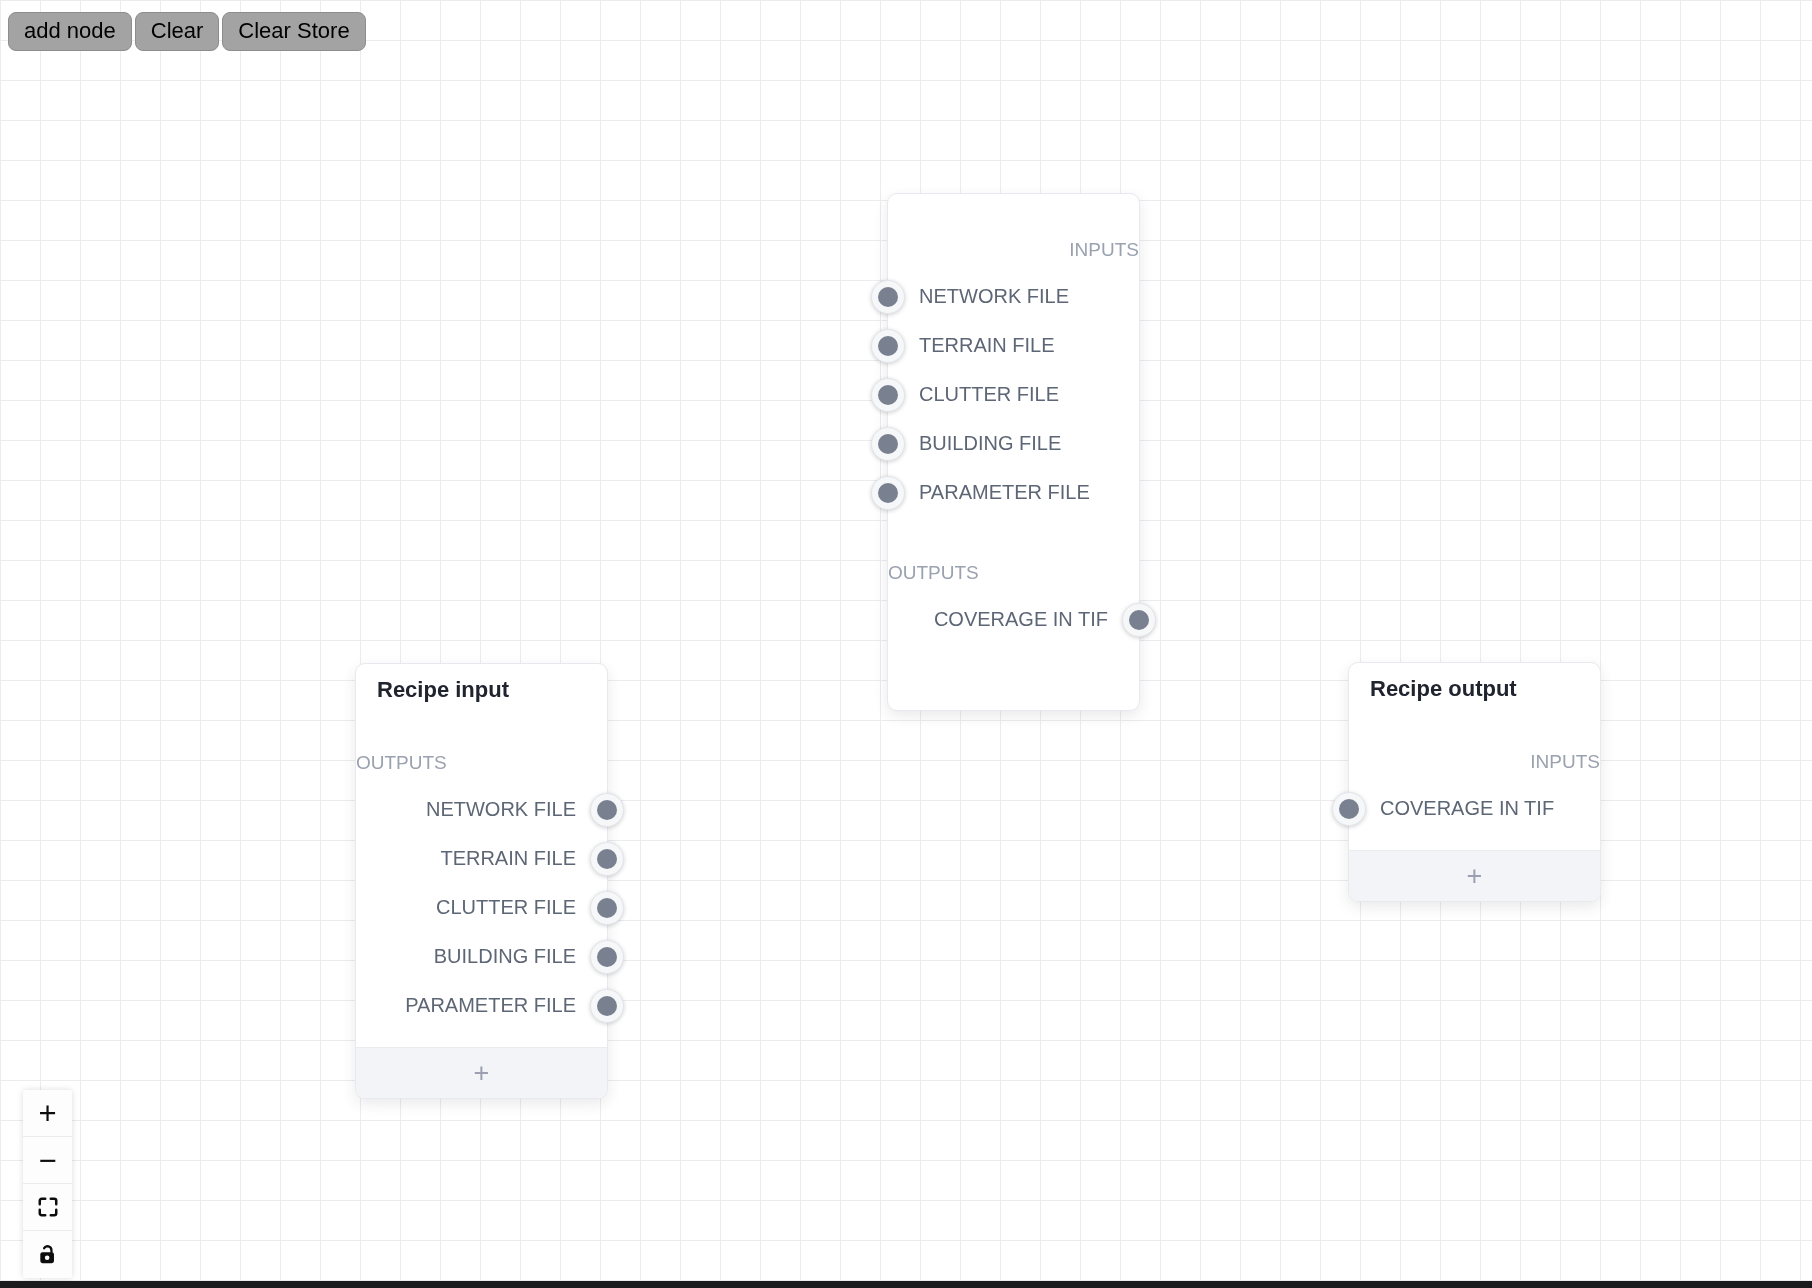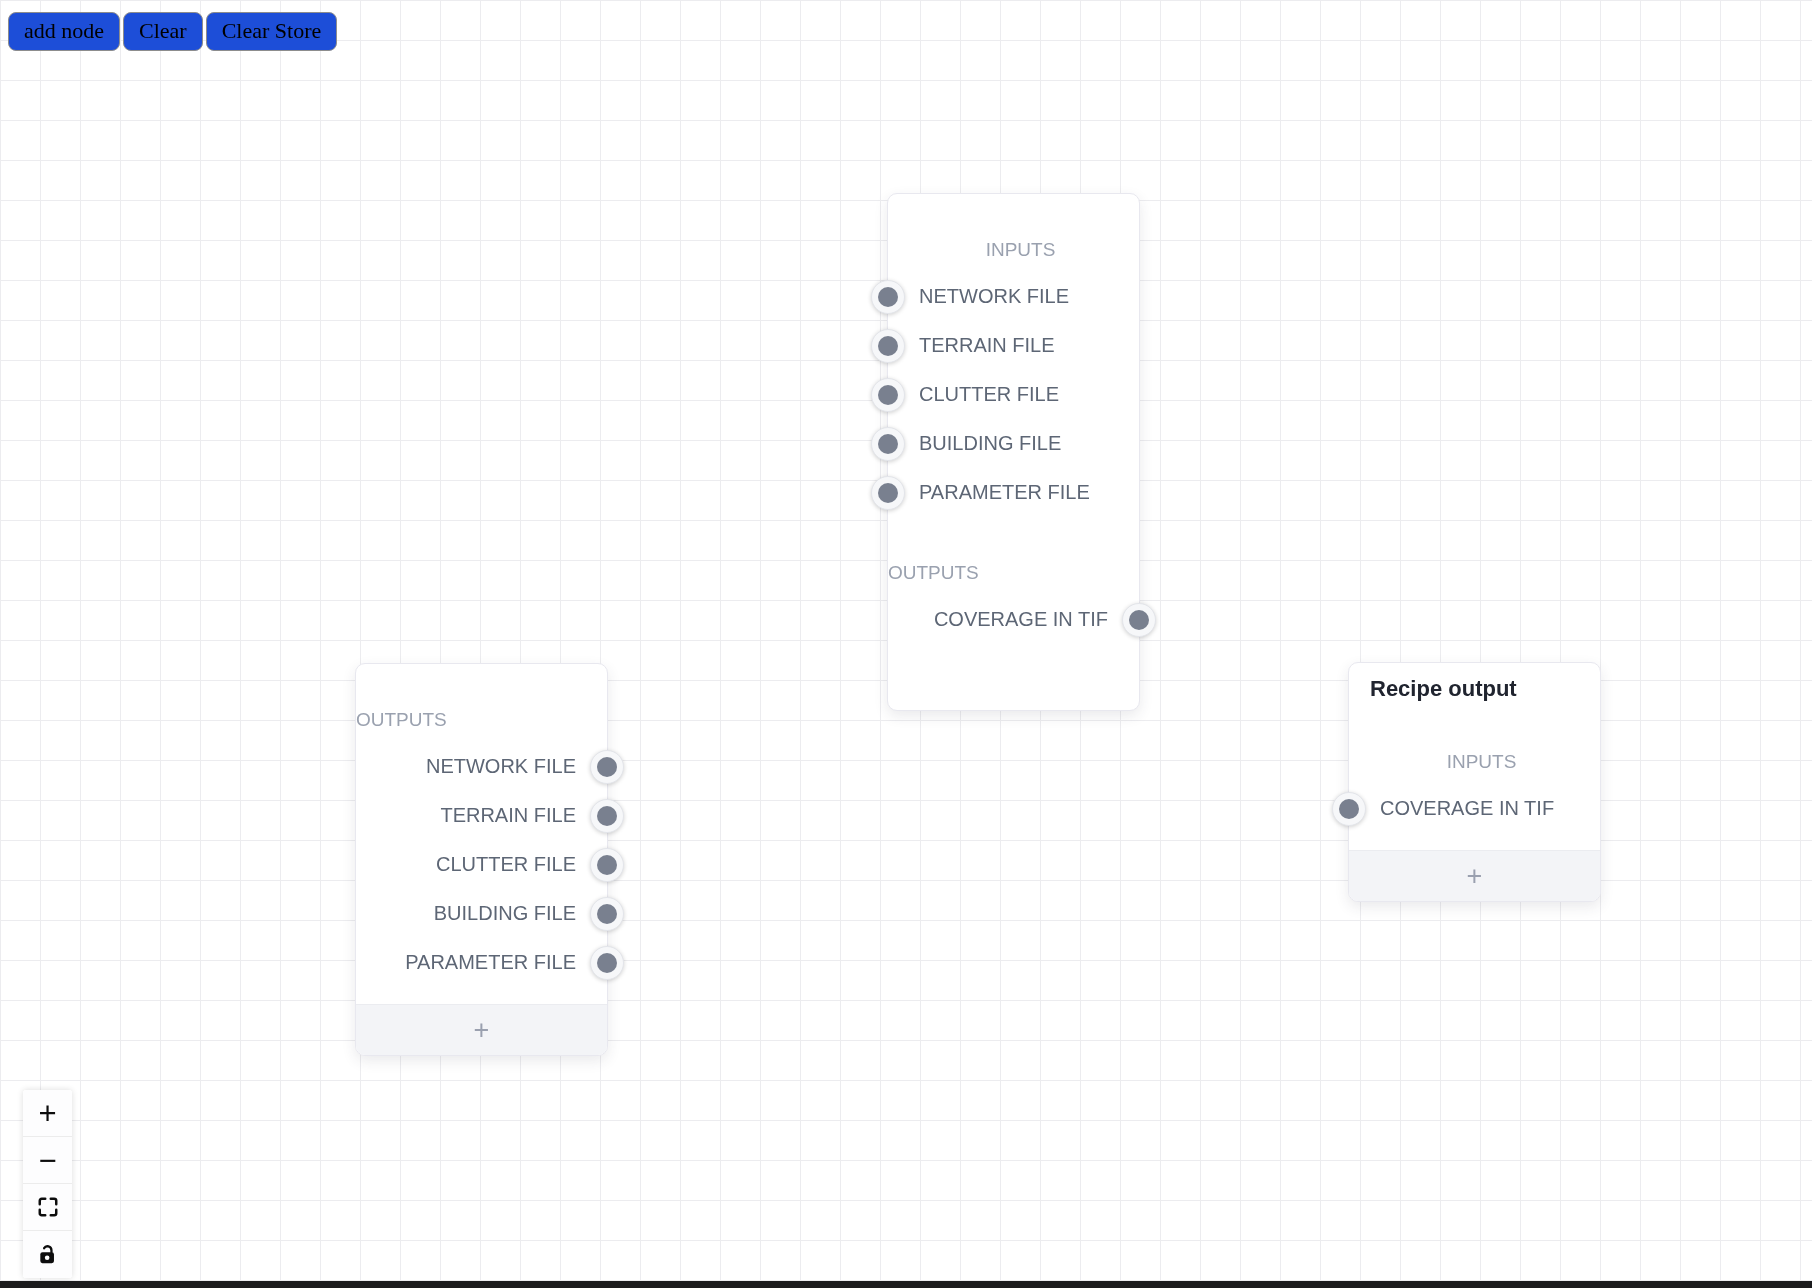--- a/index.html
+++ b/index.html
@@ -27,21 +27,21 @@
     box-shadow:0 5px 14px rgba(45,45,70,.10);
   }
   .node-title {
     padding:13px 21px 4px;
     font-size:22px; line-height:26px; font-weight:700; color:#20242f;
   }
   .sec-label {
     font-size:19px; line-height:24px; color:#9aa1af;
     margin:44px 0 10px;
   }
-  .sec-label.in  { text-align:center;  padding-left:14px; }
+  .sec-label.in  { text-align:right;  padding-left:14px; }
   .sec-label.out { text-align:left; padding-right:14px; }
 
   .port-row {
     position:relative; height:49px;
     display:flex; align-items:center;
     font-size:20px; color:#5d6675; white-space:nowrap;
   }
   .port-row.in  { justify-content:flex-start; padding-left:31px; }
   .port-row.out { justify-content:flex-end;  padding-right:31px; }
 
@@ -63,23 +63,23 @@
     margin-top:17px; height:51px;
     background:#f3f4f7; border-top:1px solid #ebecf0;
     border-radius:0 0 9px 9px;
     display:flex; align-items:center; justify-content:center;
     font-size:27px; color:#9aa0af; cursor:pointer;
   }
 
   
   .toolbar { position:absolute; left:8px; top:12px; z-index:5; display:flex; gap:3px; }
   .toolbar button {
-    font-family:Liberation Serif, serif; font-size:22px; color:#000;
+    font-family:Liberation Sans, sans-serif; font-size:22px; color:#000;
     height:39px; padding:2px 15px 4px;
-    background:#1d4ed8; border:1px solid #8d8d8d; border-radius:8px;
+    background:#a3a3a3; border:1px solid #8d8d8d; border-radius:8px;
     cursor:pointer;
   }
 
   
   .controls {
     position:absolute; left:23px; top:1090px; z-index:5; width:49px;
     background:#fff; border-radius:3px; overflow:hidden;
     box-shadow:0 0 6px rgba(0,0,0,.14);
   }
   .ctrl-btn {
@@ -106,20 +106,21 @@
       <polygon points="872,437.5 852,428.5 852,446.5" fill="#3b9e63"></polygon>
       <path d="M 607 956.5 C 745.05 956.5, 719.95 486.5, 858 486.5" fill="none" stroke="#3b9e63" stroke-width="4" stroke-linecap="round"></path>
       <polygon points="872,486.5 852,477.5 852,495.5" fill="#3b9e63"></polygon>
       <path d="M 607 1005.5 C 745.05 1005.5, 719.95 535.5, 858 535.5" fill="none" stroke="#3b9e63" stroke-width="4" stroke-linecap="round"></path>
       <polygon points="872,535.5 852,526.5 852,544.5" fill="#3b9e63"></polygon>
       <path d="M 1139 662.5 C 1238 662.5, 1220 808.5, 1319 808.5" fill="none" stroke="#3b9e63" stroke-width="4" stroke-linecap="round"></path>
       <polygon points="1333,808.5 1313,799.5 1313,817.5" fill="#3b9e63"></polygon>
     </svg>
 
   <div class="node" style="left:355px; top:663px;">
+    <div class="node-title">Recipe input</div>
     <div class="sec-label out">OUTPUTS</div>
     <div class="port-row out">
       <span class="port-label">NETWORK FILE</span>
       <span class="port out"></span>
     </div>
     <div class="port-row out">
       <span class="port-label">TERRAIN FILE</span>
       <span class="port out"></span>
     </div>
     <div class="port-row out">

